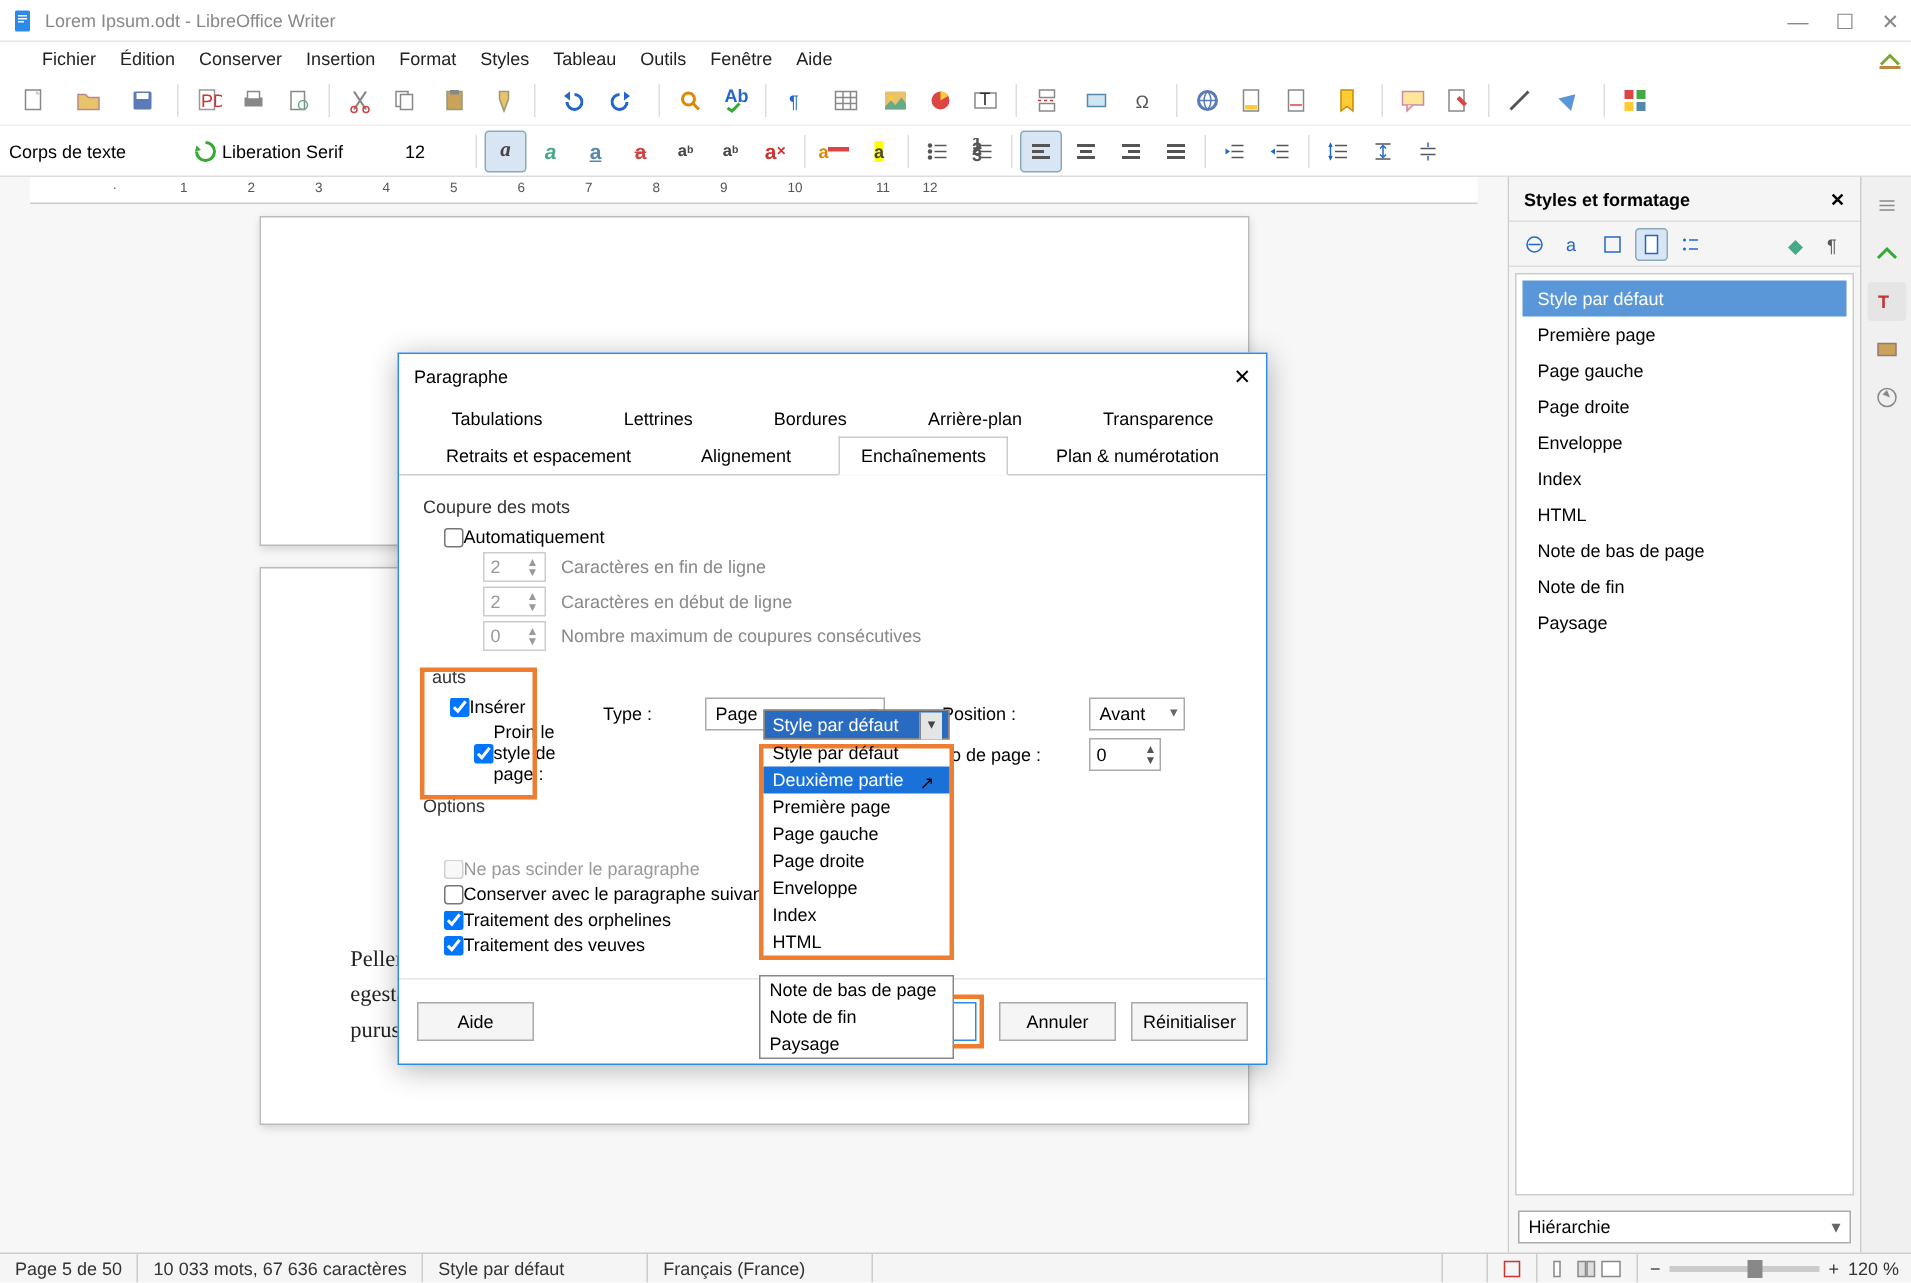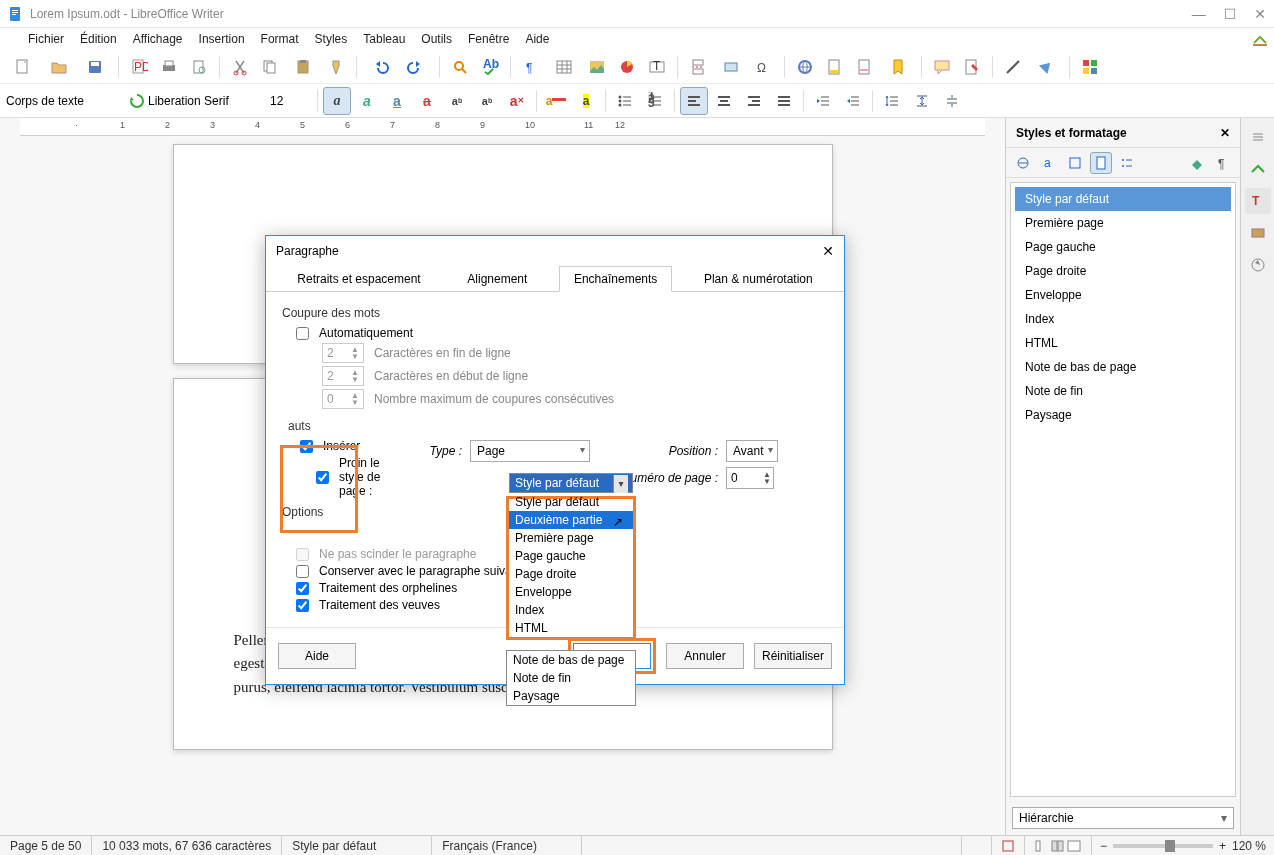--- a/index.html
+++ b/index.html
@@ -69,29 +69,29 @@
 .dialog { position: absolute; top: 235px; left: 265px; width: 580px; background: #fff; border: 1px solid #2a8be8; box-shadow: 0 3px 18px rgba(0,0,0,.3); z-index: 100; }
 .dialog-title { height: 30px; display: flex; align-items: center; padding: 0 10px; font-size: 12px; background: #fff; }
 .dialog-title .close { margin-left: auto; cursor: pointer; font-size: 14px; }
 .dialog-tabs { display: flex; flex-wrap: wrap; border-bottom: 1px solid #ccc; padding: 0 8px; }
 .dialog-tabs .dtab { padding: 5px 14px; font-size: 12px; cursor: pointer; border: 1px solid transparent; margin-bottom: -1px; }
 .dialog-tabs .row1 { display: flex; width: 100%; justify-content: space-around;}
 .dialog-tabs .row2 { display: flex; width: 100%; justify-content: space-around;}
 .dialog-tabs .dtab.active { border: 1px solid #ccc; border-bottom-color: #fff; background: #fff; }
 .dialog-body { padding: 10px 16px 12px; }
 .section-title { font-size: 12px; color: #333; margin: 4px 0 6px; }
-.chk-row { display: flex; align-items: center; gap: 10px; margin: 3px 0 3px 14px; font-size: 12px; }
+.chk-row { display: flex; align-items: center; gap: 0; margin: 3px 0 3px 14px; font-size: 12px; }
 .chk-row input[type=checkbox] { width: 13px; height: 13px; }
 .chk-row.disabled { color: #999; margin-top: 28px; }
 .spin-row { display: flex; align-items: center; gap: 10px; margin: 3px 0 3px 40px; font-size: 12px; color: #888;}
 .spin-row .spin { width: 42px; height: 20px; border: 1px solid #ccc; display: flex; align-items: center; padding: 0 4px; justify-content: space-between; color: #999;}
 .spin-row .spin .arrows { font-size: 8px; line-height: 7px; color: #999; text-align: center;}
 
 .field-row { display: flex; align-items: center; gap: 8px; margin: 5px 0; font-size: 12px;}
-.field-row .lbl { text-align: right; font-style: italic; }
+.field-row .lbl { text-align: left; }
 .field-row .sel { height: 22px; border: 1px solid #aaa; background: #fff; padding: 0 16px 0 6px; position: relative; display: flex; align-items: center; font-size: 12px;}
 .field-row .sel::after { content: '▾'; position: absolute; right: 4px; top: 3px; font-size: 10px; color: #666;}
 .field-row .numspin { width: 48px; height: 22px; border: 1px solid #aaa; display: flex; align-items: center; justify-content: space-between; padding: 0 2px 0 4px; font-size: 12px;}
 .field-row .numspin .arr { font-size: 8px; line-height: 7px; color: #555;}
 
 .dialog-buttons { display: flex; gap: 10px; padding: 10px 12px; justify-content: flex-end; border-top: 1px solid #e5e5e5; align-items: center;}
 .dialog-buttons .btn { min-width: 78px; height: 26px; border: 1px solid #aaa; background: #f5f5f5; font-size: 12px; cursor: pointer; display: flex; align-items: center; justify-content: center;}
 .dialog-buttons .btn.help { margin-right: auto; }
 .dialog-buttons .btn.ok { border: 1px solid #2a8be8; background:#fff; color:#000;}
 .ok-outline { border: 3px solid #ed7d31; padding: 2px; }
@@ -124,21 +124,21 @@
   <div class="winbtns">
     <span>—</span>
     <span>☐</span>
     <span>✕</span>
   </div>
 </div>
 
 <div class="menubar">
   <span>Fichier</span>
   <span>Édition</span>
-  <span>Affichage</span>
+  <span>Conserver</span>
   <span>Insertion</span>
   <span>Format</span>
   <span>Styles</span>
   <span>Tableau</span>
   <span>Outils</span>
   <span>Fenêtre</span>
   <span>Aide</span>
   <svg class="rightbtn" viewBox="0 0 20 20">
       <path d="M4 14 L10 8 L16 14" stroke="#7a3" stroke-width="2" fill="none"></path>
       <rect x="3" y="15" width="14" height="2" fill="#b84"></rect>
@@ -581,20 +581,27 @@
       </span>
   </div>
 </div>
 
 <div class="dialog">
   <div class="dialog-title">
     <span>Paragraphe</span>
     <span class="close">✕</span>
   </div>
   <div class="dialog-tabs">
+    <div class="row1">
+      <span class="dtab">Tabulations</span>
+      <span class="dtab">Lettrines</span>
+      <span class="dtab">Bordures</span>
+      <span class="dtab">Arrière-plan</span>
+      <span class="dtab">Transparence</span>
+    </div>
     <div class="row2">
       <span class="dtab">Retraits et espacement</span>
       <span class="dtab">Alignement</span>
       <span class="dtab active">Enchaînements</span>
       <span class="dtab">Plan &amp; numérotation</span>
     </div>
   </div>
   <div class="dialog-body">
     <div class="section-title">Coupure des mots</div>
     <div class="chk-row">
@@ -633,21 +640,21 @@
         <div class="chk-row" style="margin-left:34px">
             <input type="checkbox" checked="" style="">
             <span>Proin le style de page :</span>
           </div>
       </div>
       <div style="flex:1;padding-top:20px">
         <div class="field-row">
           <span class="lbl" style="width:60px">Type :</span>
           <span class="sel" style="width:120px">Page</span>
           <span class="lbl" style="width:90px;margin-left:30px">Position :</span>
-          <span class="sel" style="width:52px">Avant</span>
+          <span class="sel" style="width:64px">Avant</span>
         </div>
         <div class="field-row" style="margin-top:4px">
           <span style="width:188px"></span>
           <span class="lbl" style="width:120px">Numéro de page :</span>
           <span class="numspin">
               <span>0</span>
               <span class="arr">▲<br>▼</span>
             </span>
         </div>
       </div>

